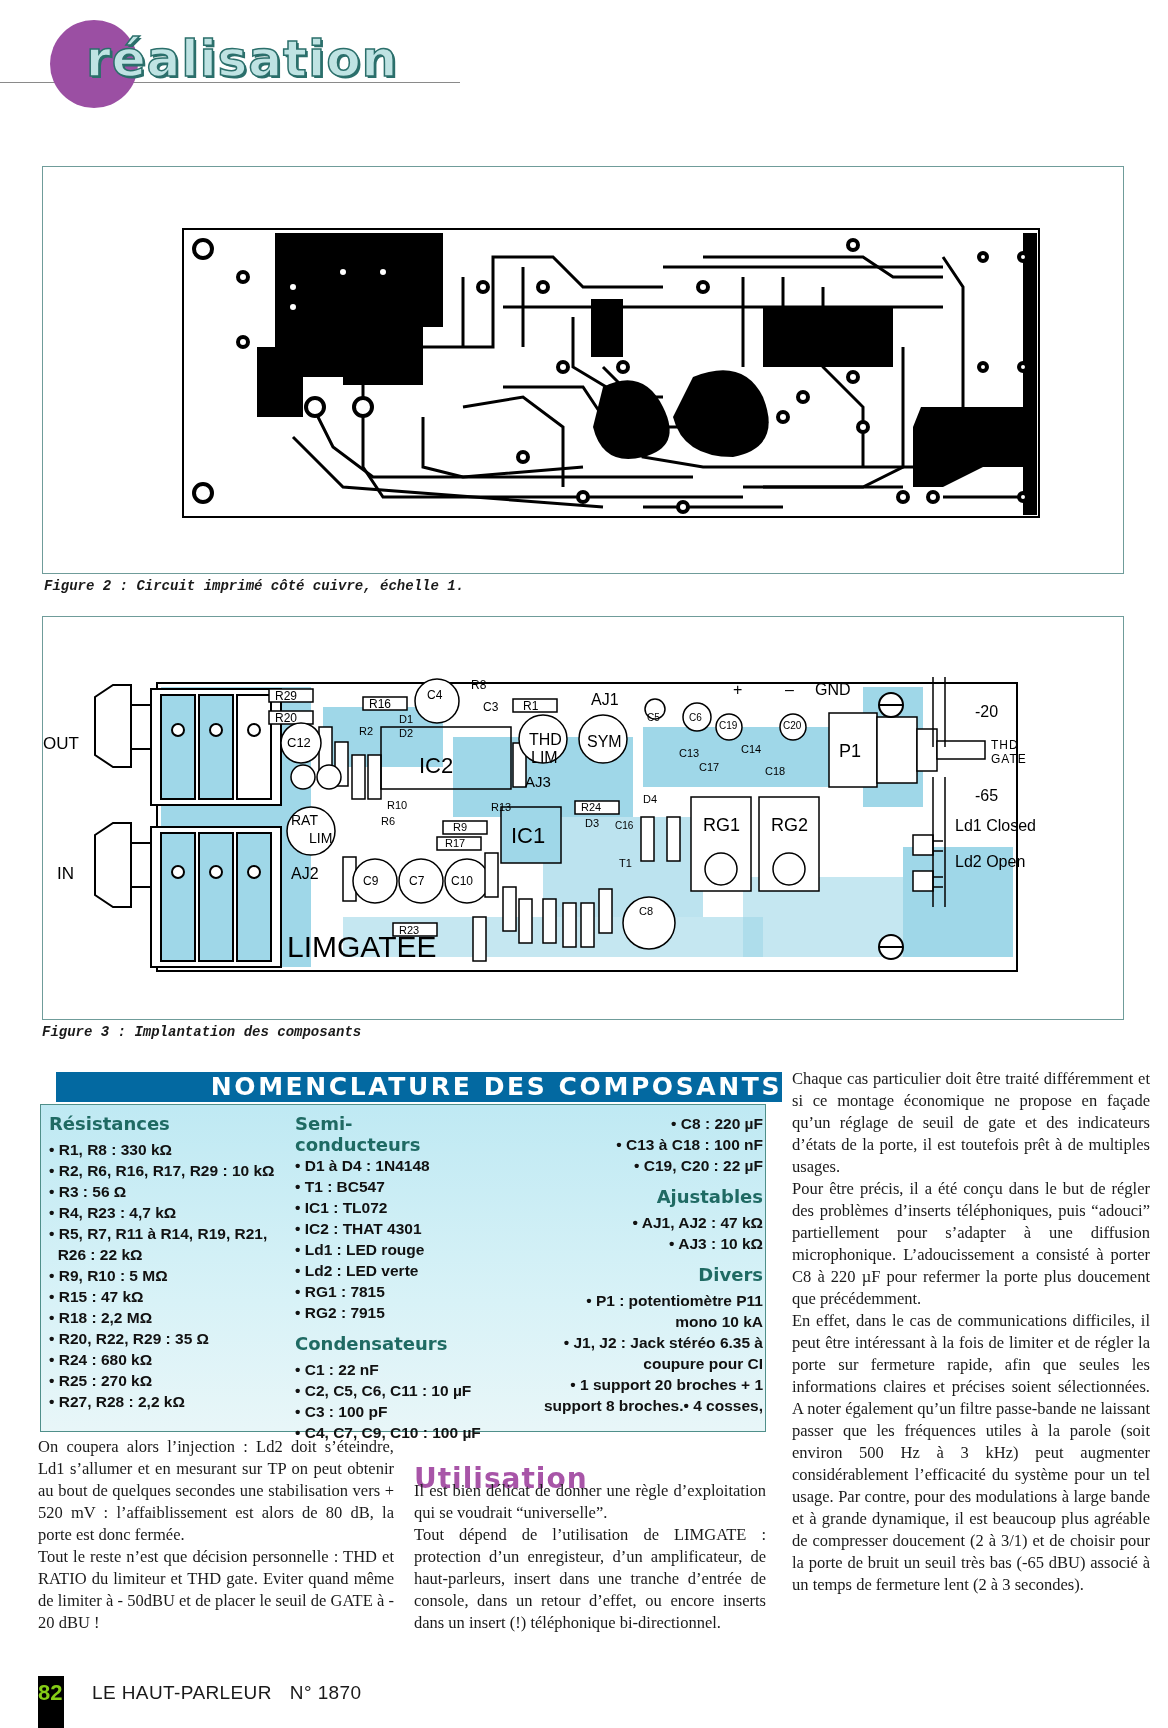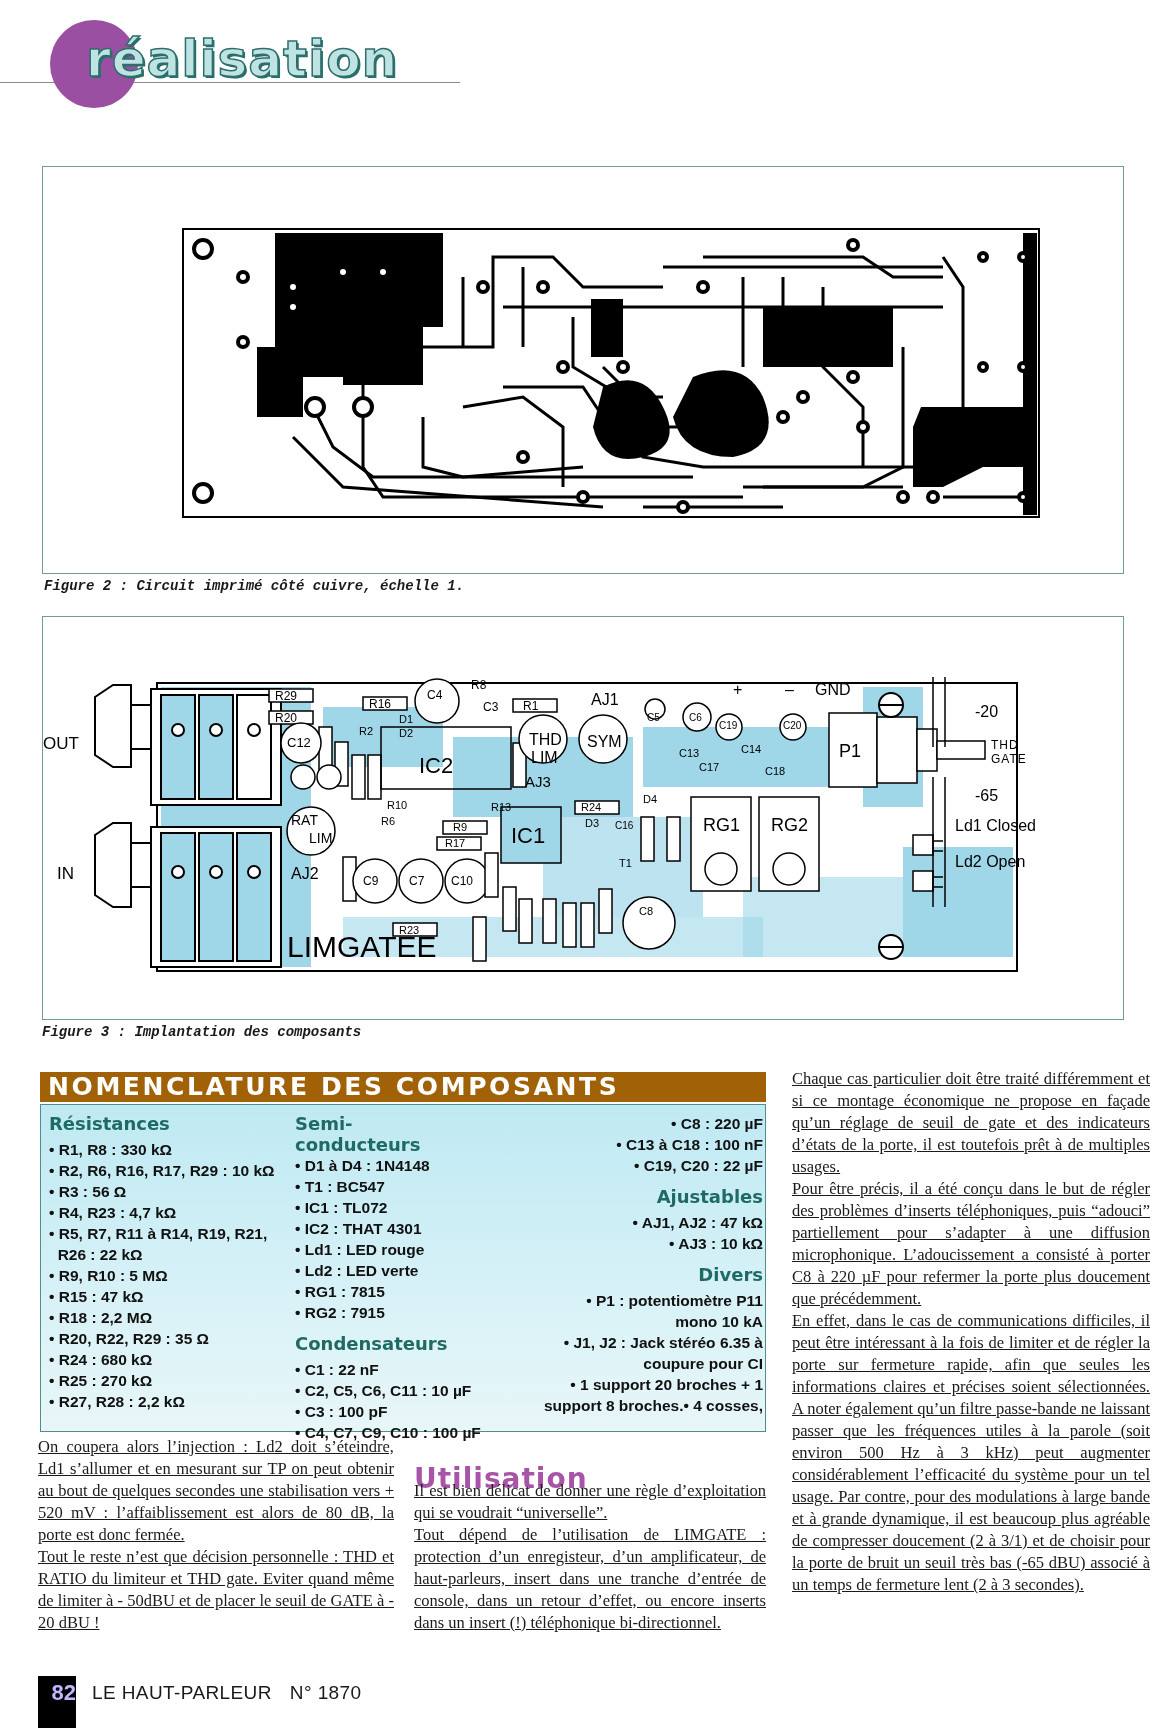--- a/index.html
+++ b/index.html
@@ -15,40 +15,40 @@
   .fig-frame { position: absolute; border: 1.5px solid #6f9c9a; background: #fff; }
   .fig2 { left: 42px; top: 166px; width: 1082px; height: 408px; }
   .fig3 { left: 42px; top: 616px; width: 1082px; height: 404px; }
   .caption { position: absolute; font-family: Liberation Mono, monospace; font-style: italic; font-weight: bold; font-size: 14px; color: #1a1a1a; }
   .cap2 { left: 44px; top: 578px; }
   .cap3 { left: 42px; top: 1024px; }
 
   svg text { font-family: "Liberation Sans", sans-serif; }
 
   
-  .nomen-title { position: absolute; left: 40px; top: 1072px; width: 726px; height: 30px; background: #a16207; color: #fff; font-family: "DejaVu Sans", sans-serif; font-weight: bold; font-size: 25px; letter-spacing: 2.6px; padding-left: 8px; line-height: 30px; }
+  .nomen-title { position: absolute; left: 56px; top: 1072px; width: 726px; height: 30px; background: #0369a1; color: #fff; font-family: "DejaVu Sans", sans-serif; font-weight: bold; font-size: 25px; letter-spacing: 2.6px; padding-left: 8px; line-height: 30px; text-align: right; }
   .nomen-box { position: absolute; left: 40px; top: 1104px; width: 726px; height: 328px; background: linear-gradient(180deg, #bfe9f3 0%, #d8f2f7 60%, #e8f6f8 100%); border: 1.5px solid #4f8f8a; padding-left: 24px; }
   .ncol { position: absolute; top: 8px; font-family: "Liberation Sans", sans-serif; font-weight: bold; font-size: 15.5px; line-height: 21px; color: #111; }
   .ncol1 { left: 8px; width: 260px; }
   .ncol2 { left: 254px; width: 240px; }
   .ncol3 { left: 496px; width: 226px; text-align: right; }
   .nhead { font-family: "DejaVu Sans", sans-serif; font-weight: bold; font-size: 18px; color: #1f6a63; line-height: 22px; margin-bottom: 4px; }
   .nhead.gap { margin-top: 10px; }
   .nitem { white-space: pre-wrap; }
 
   
   .col { position: absolute; font-family: "Liberation Serif", serif; font-size: 16.5px; line-height: 22px; text-align: justify; color: #1a1a1a; }
-  .col p { margin: 0; text-decoration: underline; }
+  .col p { margin: 0; }
   .colA { left: 38px; top: 1436px; width: 356px; }
   .colB { left: 414px; top: 1480px; width: 352px; }
   .colC { left: 792px; top: 1068px; width: 358px; }
   .util-title { position: absolute; left: 414px; top: 1462px; font-family: "DejaVu Sans", sans-serif; font-weight: bold; font-size: 28px; color: #a855a8; letter-spacing: 1px; }
 
   
-  .page-num { position: absolute; left: 38px; top: 1676px; width: 38px; height: 52px; background: #000; color: #c4b5fd; font-family: "Liberation Sans", sans-serif; font-weight: bold; font-size: 22px; text-align: right; line-height: 34px; }
+  .page-num { position: absolute; left: 38px; top: 1676px; width: 26px; height: 52px; background: #000; color: #84cc16; font-family: "Liberation Sans", sans-serif; font-weight: bold; font-size: 22px; text-align: left; line-height: 34px; }
   .mag-name { position: absolute; left: 92px; top: 1682px; font-family: "Liberation Sans", sans-serif; font-size: 19px; color: #1a1a1a; letter-spacing: 0.4px; }
   .issue { margin-left: 18px; }
 </style>
 </head>
 <body>
 
 <div class="header-line"></div>
 <div class="header-circle"></div>
 <div class="header-title">réalisation</div>
 

